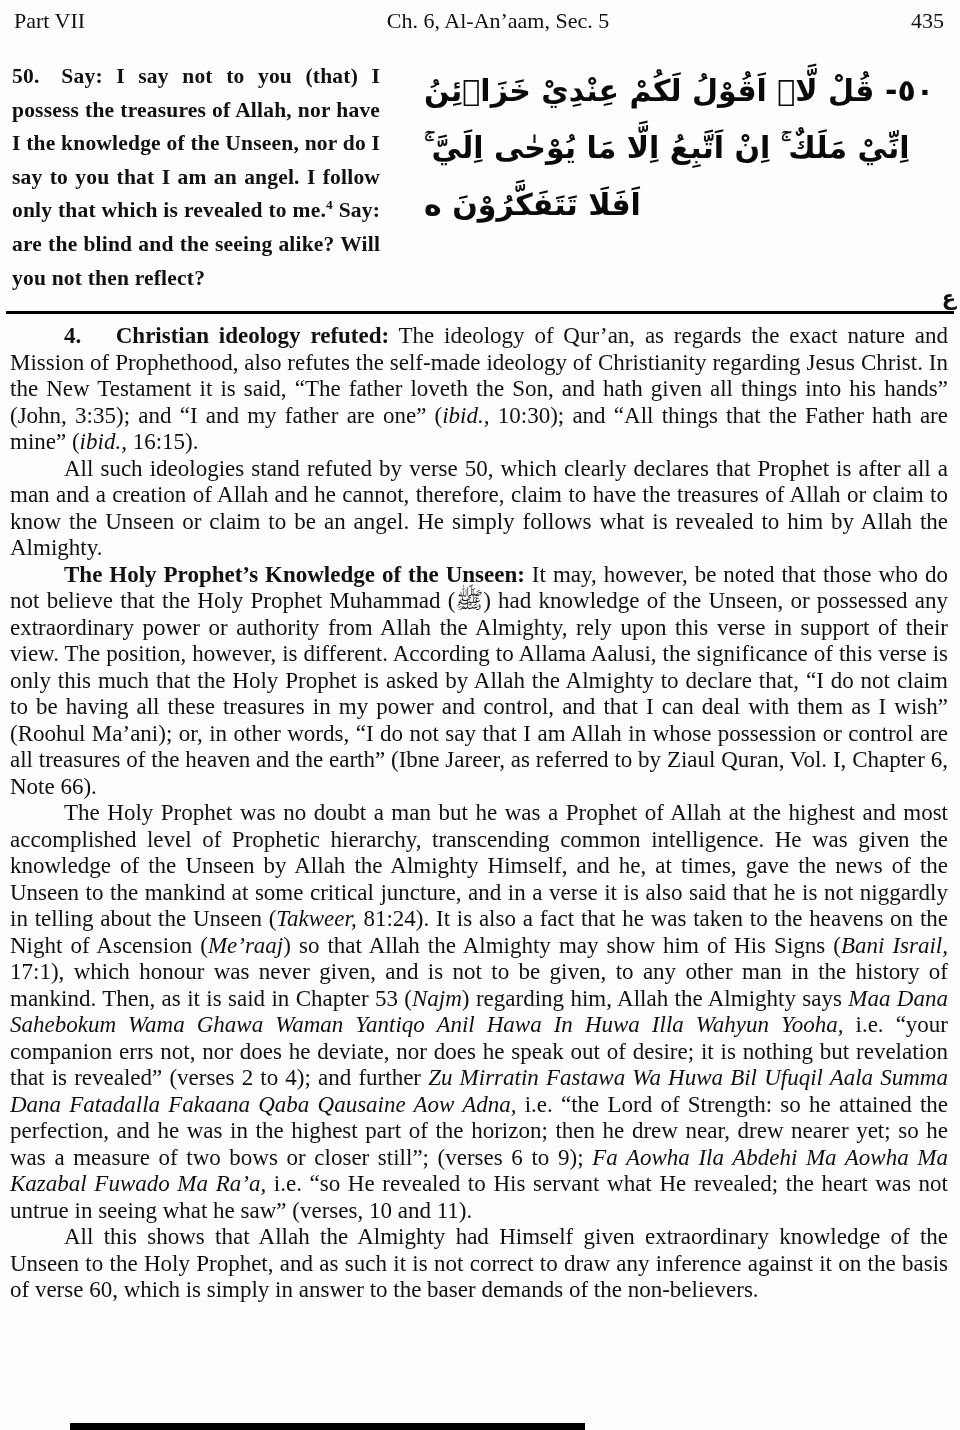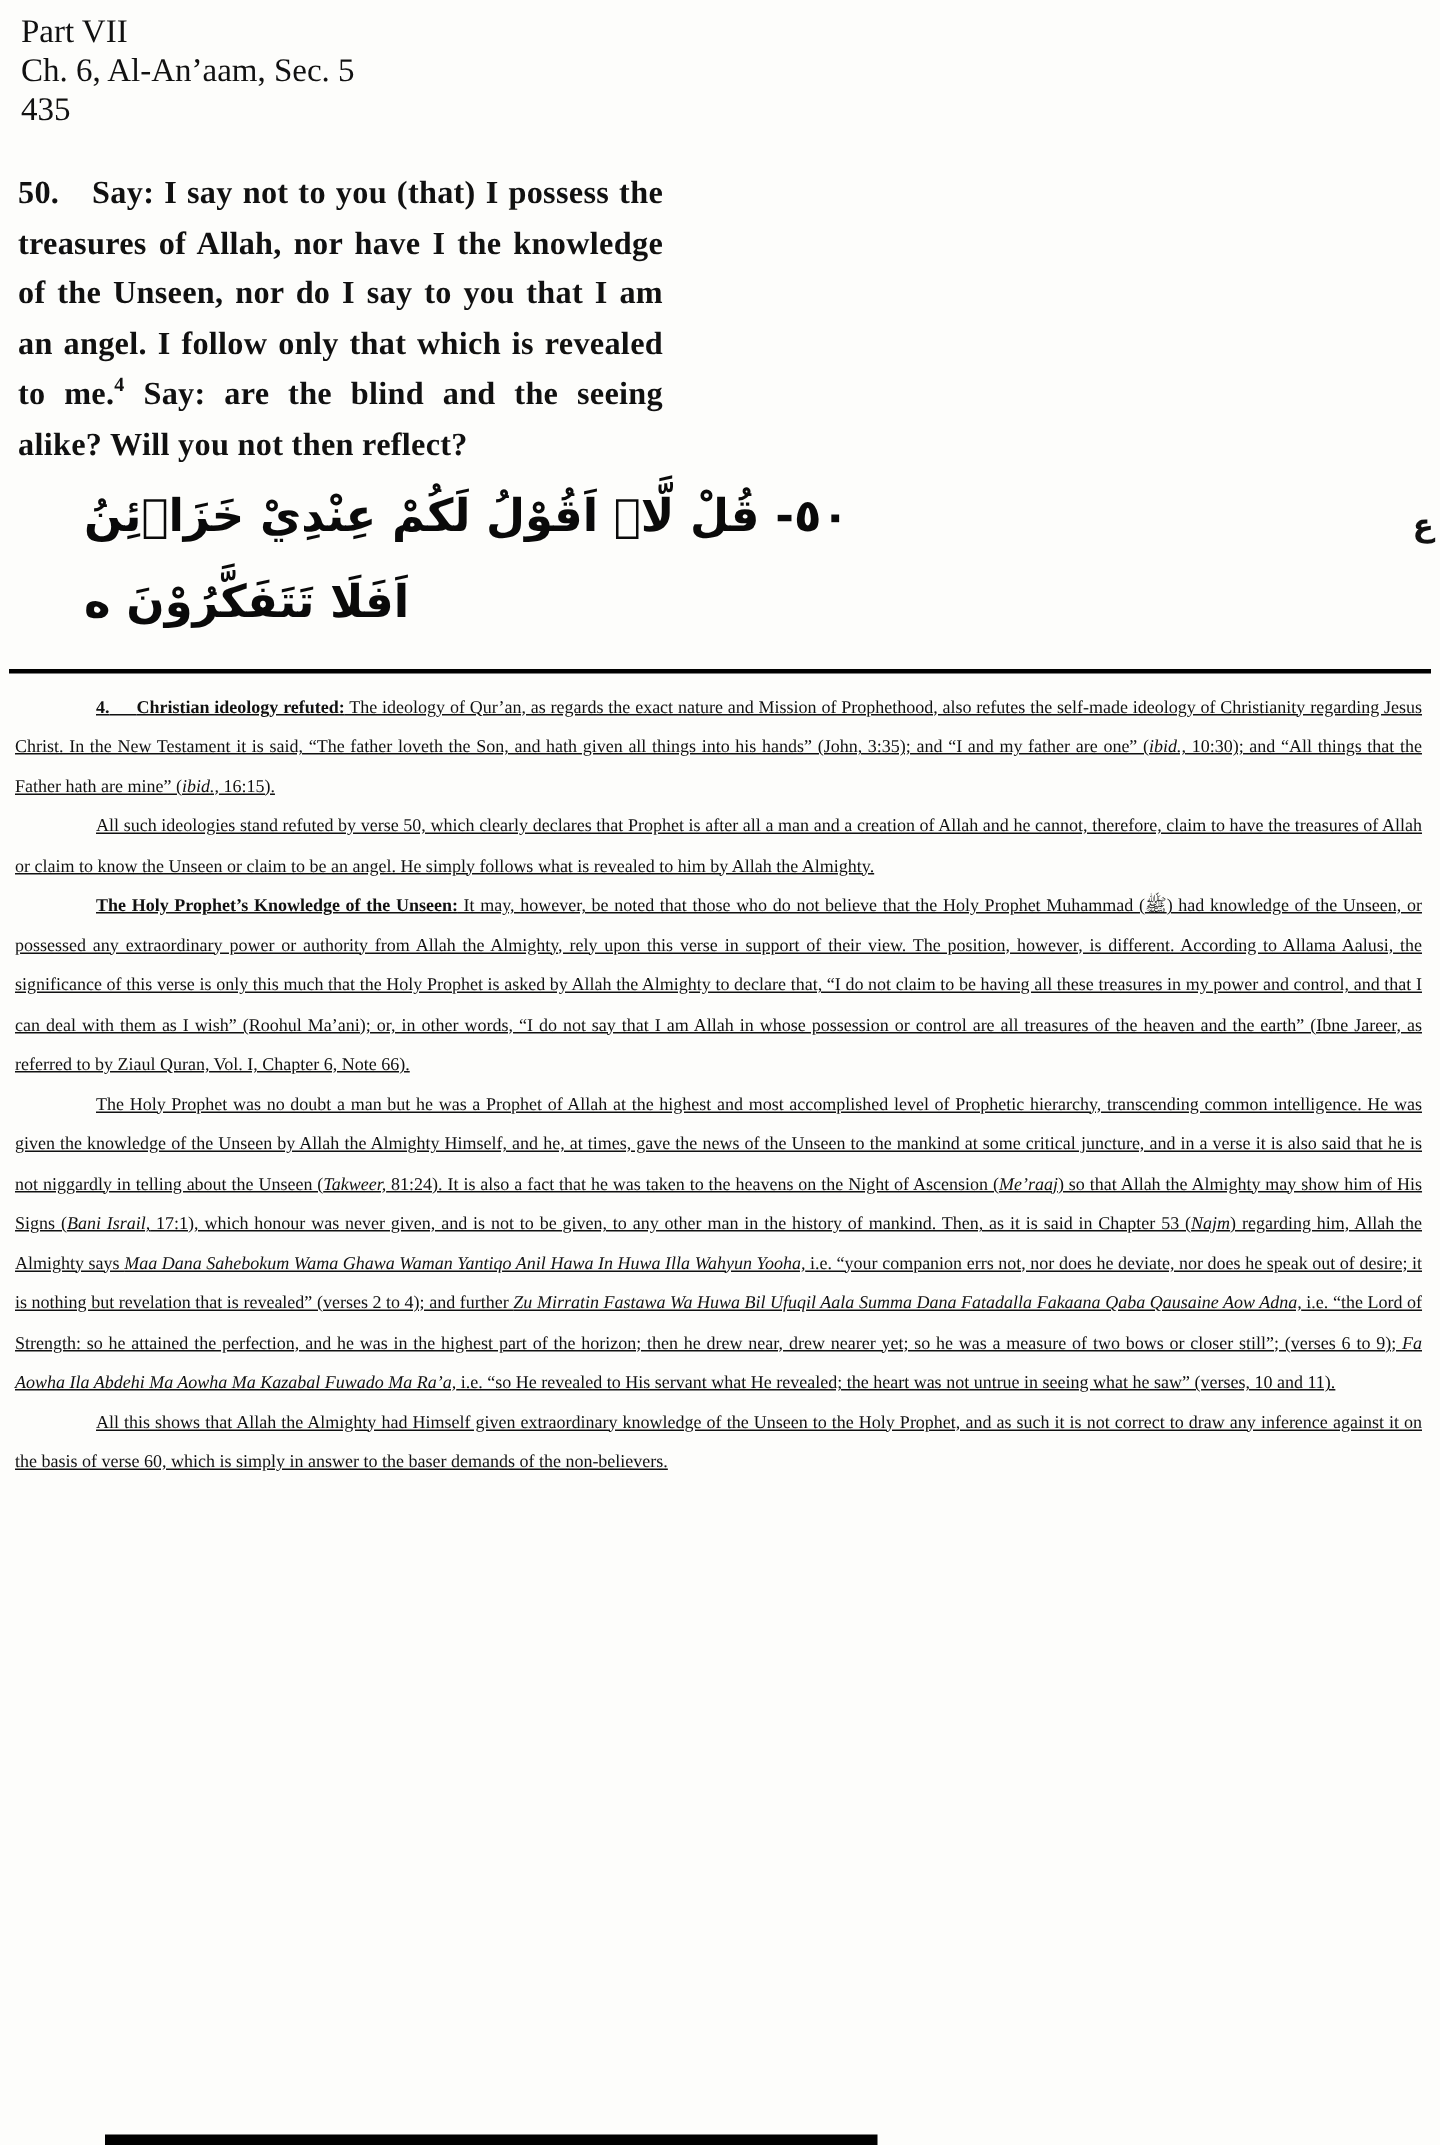--- a/index.html
+++ b/index.html
@@ -1,37 +1,37 @@
 <!DOCTYPE html>
 <html><head>
 <meta charset="utf-8">
 <style>
-  * { margin: 0; padding: 0; box-sizing: border-box; flex-direction: column; }
+  * { margin: 0; padding: 0; box-sizing: border-box; }
   html, body { background: #e9e9e7; }
   body { width: 960px; height: 1430px; margin: 0 auto; position: relative; overflow: hidden;
          background: #fdfdfb; color: #111; font-family: "Liberation Serif", serif; }
 
   .page-header { display: flex; justify-content: space-between; align-items: baseline;
                  padding: 8px 16px 0 14px; font-size: 22px; }
   .page-header .center { }
 
   .verse-section { display: flex; padding: 26px 10px 0 12px; position: relative; }
   .translation { width: 430px; font-weight: bold; font-size: 21.5px; line-height: 33.6px;
                  text-align: justify; letter-spacing: 0.2px; }
   .arabic { flex: 1; direction: rtl; unicode-bidi: embed; text-align: left;
             padding: 2px 16px 0 44px; font-family: "DejaVu Sans", sans-serif;
             font-size: 30px; font-weight: bold; line-height: 57px; color: #0a0a0a; }
   .arabic-line { white-space: nowrap; }
   .ruku { position: absolute; right: 4px; top: 252px; font-family: "DejaVu Sans", sans-serif;
           font-size: 21px; font-weight: bold; }
 
   .section-divider { border: 0; border-top: 3px solid #000; margin: 16px 6px 9px 6px; }
 
-  .commentary { padding: 0 12px 0 10px; font-size: 12px; line-height: 26.5px;
-                text-align: justify; text-decoration: underline; }
+  .commentary { padding: 0 12px 0 10px; font-size: 23px; line-height: 26.5px;
+                text-align: justify; }
   .para { text-indent: 54px; margin: 0; }
   .seg-bold { font-weight: bold; }
   .seg-italic { font-style: italic; }
   .seg-sup { vertical-align: super; font-size: 0.62em; font-weight: bold; line-height: 0; }
 
   .bottom-rule { position: absolute; bottom: 0; left: 70px; width: 515px; height: 7px;
                  background: #000; }
 </style>
 </head>
 <body>
@@ -39,20 +39,21 @@
 <div class="page-header">
   <span class="left">Part VII</span>
   <span class="center">Ch. 6, Al-An’aam, Sec. 5</span>
   <span class="right">435</span>
 </div>
 
 <div class="verse-section">
   <div class="translation"><span class="seg-bold">50.  Say: I say not to you (that) I possess the treasures of Allah, nor have I the knowledge of the Unseen, nor do I say to you that I am an angel. I follow only that which is revealed to me.</span><span class="seg-sup">4</span><span class="seg-bold"> Say: are the blind and the seeing alike? Will you not then reflect?</span></div>
   <div class="arabic">
       <div class="arabic-line">٥٠- قُلْ لَّاۤ اَقُوْلُ لَكُمْ عِنْدِيْ خَزَاۤئِنُ</div>
+      <div class="arabic-line">اِنِّيْ مَلَكٌ ۚ اِنْ اَتَّبِعُ اِلَّا مَا يُوْحٰى اِلَيَّ ۚ</div>
       <div class="arabic-line">اَفَلَا تَتَفَكَّرُوْنَ ە</div>
     </div>
   <div class="ruku">ع</div>
 </div>
 
 <hr class="section-divider">
 
 <div class="commentary">
     <p class="para"><span class="seg-bold">4.</span><span class="seg-normal">  </span><span class="seg-bold">Christian ideology refuted:</span><span class="seg-normal"> The ideology of Qur’an, as regards the exact nature and Mission of Prophethood, also refutes the self-made ideology of Christianity regarding Jesus Christ. In the New Testament it is said, “The father loveth the Son, and hath given all things into his hands” (John, 3:35); and “I and my father are one” (</span><span class="seg-italic">ibid.,</span><span class="seg-normal"> 10:30); and “All things that the Father hath are mine” (</span><span class="seg-italic">ibid.,</span><span class="seg-normal"> 16:15).</span></p>
     <p class="para"><span class="seg-normal">All such ideologies stand refuted by verse 50, which clearly declares that Prophet is after all a man and a creation of Allah and he cannot, therefore, claim to have the treasures of Allah or claim to know the Unseen or claim to be an angel. He simply follows what is revealed to him by Allah the Almighty.</span></p>

